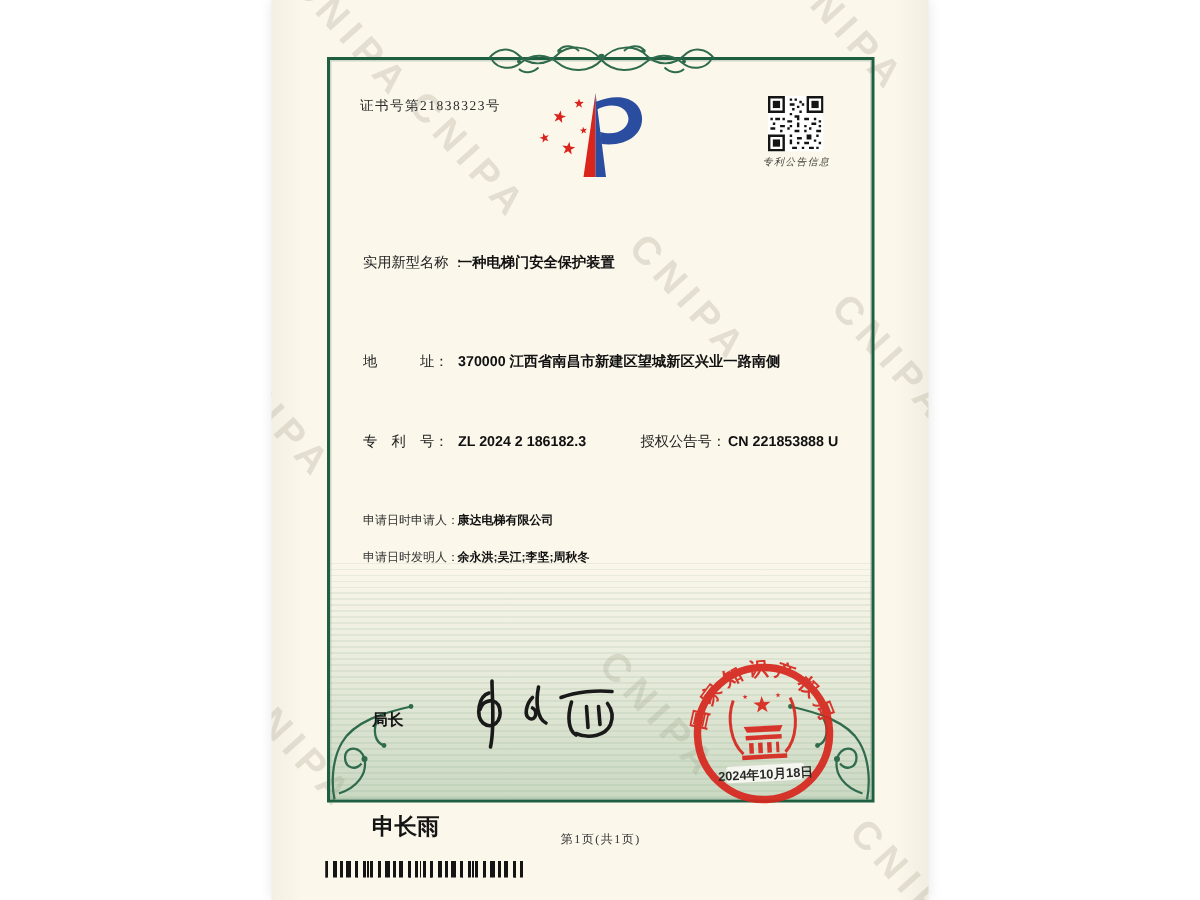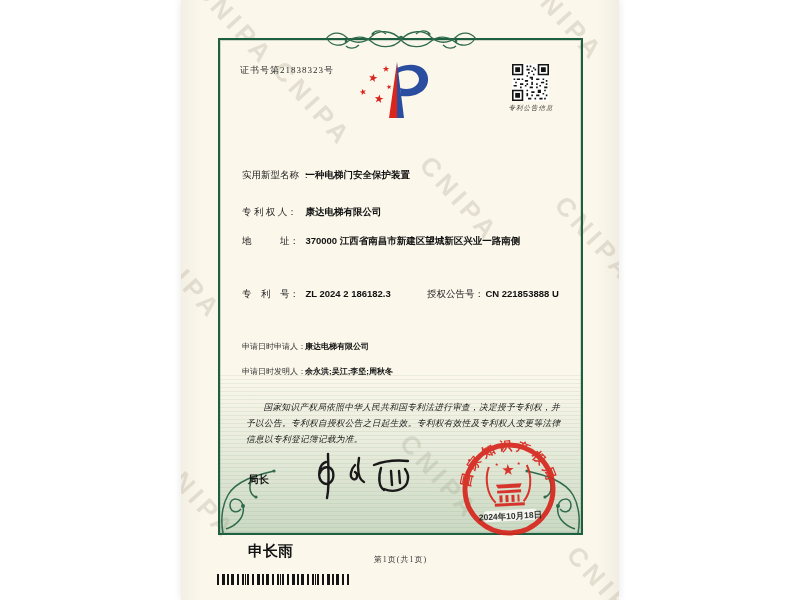--- a/index.html
+++ b/index.html
@@ -167,24 +167,20 @@
         <path d="M9,1h1v1h-1z M11,1h1v1h-1z M13,2h1v1h-1z M9,3h2v1h-2z M12,4h1v1h-1z M14,3h1v1h-1z M10,5h1v1h-1z M13,6h1v1h-1z M9,7h1v1h-1z M11,8h2v1h-2z M1,9h1v1h-1z M3,9h2v1h-2z M6,9h1v1h-1z M8,10h2v1h-2z M12,9h1v1h-1z M15,9h2v1h-2z M19,9h1v1h-1z M21,10h1v1h-1z M2,11h1v1h-1z M5,12h2v1h-2z M9,12h1v1h-1z M12,11h1v2h-1z M15,12h1v1h-1z M18,11h2v1h-2z M21,12h1v1h-1z M1,13h2v1h-2z M5,14h1v1h-1z M8,13h1v1h-1z M11,14h2v1h-2z M15,14h1v1h-1z M17,13h1v1h-1z M20,14h2v1h-2z M9,16h1v1h-1z M12,17h2v1h-2z M16,16h2v2h-2z M20,16h1v1h-1z M9,18h1v2h-1z M12,19h1v1h-1z M15,19h2v1h-2z M19,18h1v1h-1z M21,19h1v1h-1z M10,21h2v1h-2z M14,21h1v1h-1z M17,21h2v1h-2z M20,21h1v1h-1z"></path>
       </g>
     </svg>
     <div class="qr-label">专利公告信息</div>
 
 
     <div class="row" style="top:129px">
       <span class="lbl">实用新型名称 ：</span>
       <span class="val">一种电梯门安全保护装置</span>
     </div>
-    <div class="row" style="top:166px">
-      <span class="lbl">专 利 权 人：</span>
-      <span class="val">康达电梯有限公司</span>
-    </div>
     <div class="row" style="top:195px">
       <span class="lbl">地　　　址：</span>
       <span class="val">370000 江西省南昌市新建区望城新区兴业一路南侧</span>
     </div>
     <div class="row" style="top:248px">
       <span class="lbl">专　利　号：</span>
       <span class="val">ZL 2024 2 186182.3</span>
       <span class="pair2">
         <span class="lbl">授权公告号：</span>
         <span class="val">CN 221853888 U</span>
@@ -192,21 +188,20 @@
     </div>
     <div class="row small" style="top:301px">
       <span class="lbl">申请日时申请人：</span>
       <span class="val">康达电梯有限公司</span>
     </div>
     <div class="row small" style="top:326px">
       <span class="lbl">申请日时发明人：</span>
       <span class="val">余永洪;吴江;李坚;周秋冬</span>
     </div>
 
-    <div class="legal">国家知识产权局依照中华人民共和国专利法进行审查，决定授予专利权，并予以公告。专利权自授权公告之日起生效。专利权有效性及专利权人变更等法律信息以专利登记簿记载为准。</div>
 
     <div class="director-title">局长</div>
     <div class="director-name">申长雨</div>
 
     <svg class="signature" viewBox="0 0 118 60">
       <g stroke="#191919" stroke-width="2.4" fill="none" stroke-linecap="round" stroke-linejoin="round">
         <path d="M18,14 C11,16 9,29 14,34 C20,39 27,33 25,24 C23,17 14,18 12,25"></path>
         <path d="M20,6 C20,18 22,36 19,50"></path>
         <path d="M47,17 C43,21 41,29 45,31 C49,33 51,26 47,24"></path>
         <path d="M51,10 C49,20 50,31 56,34"></path>

